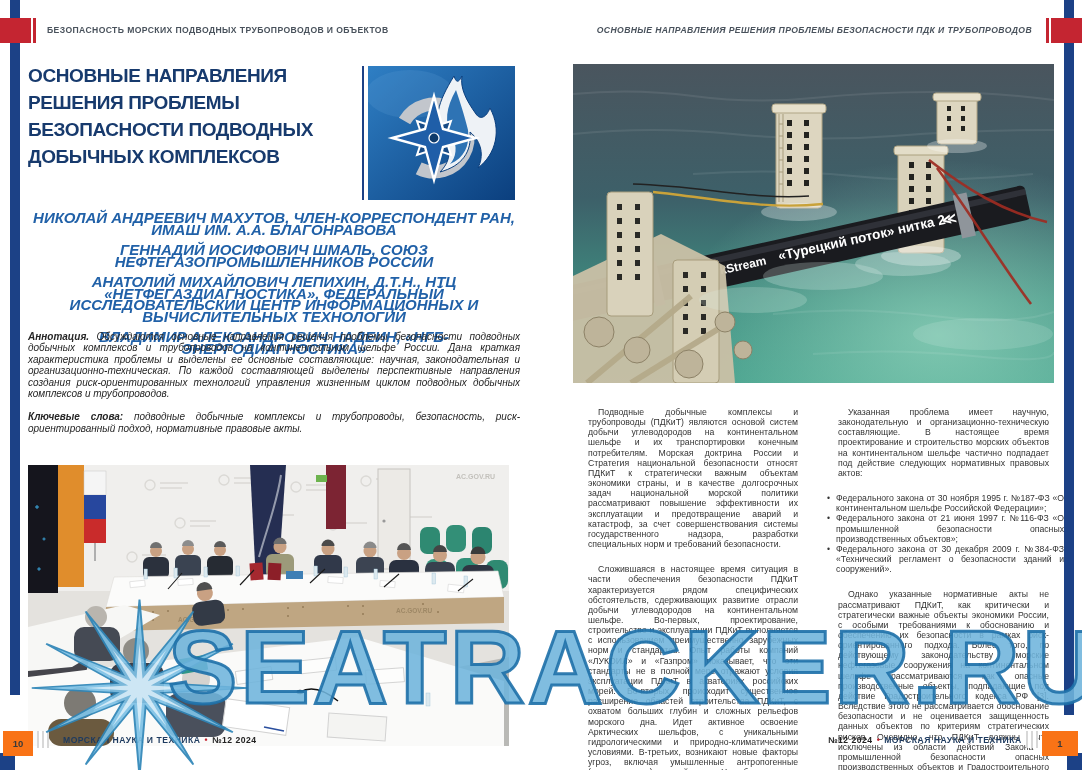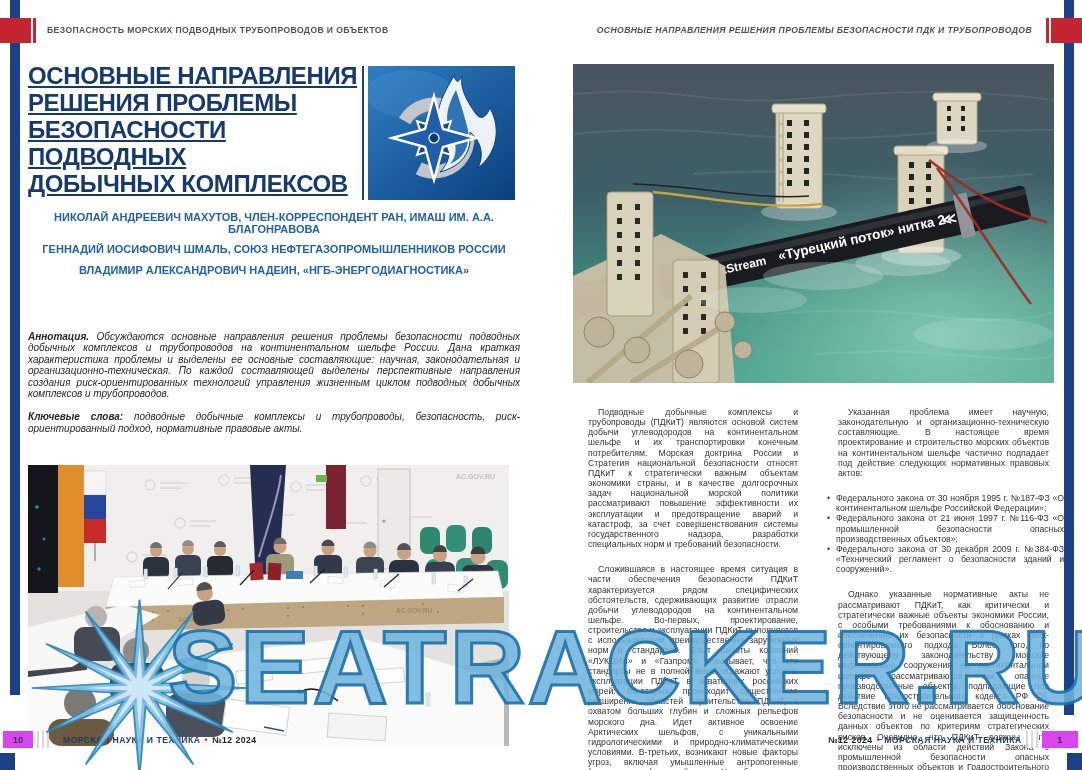--- a/index.html
+++ b/index.html
@@ -9,40 +9,40 @@
   
   .edgebar{position:absolute;top:0;width:10px;background:#1c4186;}
   .redmark{position:absolute;top:18px;height:25px;background:#c42531;}
   .redgap{position:absolute;top:18px;height:25px;width:2px;background:#ffffff;}
   .cornersq{position:absolute;width:15px;height:17px;background:#1c4186;bottom:0;}
   
   .runhead{position:absolute;top:25px;font-size:8.6px;font-weight:bold;color:#49525c;
            letter-spacing:0.4px;white-space:nowrap;}
   
   #title{position:absolute;left:28px;top:62px;width:336px;color:#173a6d;font-weight:bold;
-         font-size:24px;line-height:27px;letter-spacing:-0.4px;text-decoration:underline;}
+         font-size:19px;line-height:27px;letter-spacing:-0.4px;}
   #title-sep{position:absolute;left:362px;top:66px;width:2px;height:134px;background:#1c4186;}
   
   #authors{position:absolute;left:28px;top:212px;width:492px;text-align:center;color:#2161a8;}
-  #authors .au{font-size:11px;font-weight:bold;line-height:11.5px;margin-bottom:9px;}
+  #authors .au{font-size:15px;font-weight:bold;line-height:11.5px;margin-bottom:9px;font-style:italic;}
   
   #abstract{position:absolute;left:28px;top:331px;width:492px;font-style:italic;color:#262626;
             font-size:10px;line-height:11.4px;text-align:justify;}
   #abstract .blk{margin-bottom:12px;}
   #abstract .lbl{font-weight:bold;}
   
   .col{position:absolute;top:392px;width:240px;font-size:8.7px;line-height:10.15px;
        color:#333333;text-align:justify;}
   .col p{margin:15px;text-indent:10px;}
   .col p + p{margin-top:0;}
   .brow{display:flex;margin:0 0 0 4px;}
   .brow .bu{width:9px;flex:0 0 9px;color:#333;}
   .brow .bt{flex:1;text-align:justify;}
   
-  .pagebox{position:absolute;top:731px;height:17px;background:#d946ef;color:#3a3a3a;
+  .pagebox{position:absolute;top:731px;height:25px;background:#f97316;color:#3a3a3a;
            font-size:9.5px;font-weight:bold;display:flex;align-items:center;justify-content:center;}
   .fbars{position:absolute;top:731px;width:12px;height:17px;
          background:repeating-linear-gradient(90deg,#d8d8d8 0 2px,#ffffff 2px 5px);}
   .foot{position:absolute;top:735px;font-size:8.6px;font-weight:bold;color:#1d3a5f;
         letter-spacing:0.5px;white-space:nowrap;}
   .foot .dot{color:#c42531;margin:0 4px;}
   .foot .iss{color:#222222;}
   
   #wm{position:absolute;left:0;top:570px;width:1082px;height:200px;pointer-events:none;z-index:50;}
   #wm-text{position:absolute;left:168px;top:38px;font-size:104px;font-weight:bold;
@@ -98,20 +98,21 @@
         <polygon points="66,48 74,64 90,72 74,80 66,96 58,80 42,72 58,64" fill="#174b86" stroke="#ffffff" stroke-width="2" transform="rotate(45 66 72)"></polygon>
         <polygon points="66,30 75,63 108,72 75,81 66,114 57,81 24,72 57,63" fill="#1f5ea8" stroke="#ffffff" stroke-width="2.4"></polygon>
         <circle cx="66" cy="72" r="5" fill="#0d3a6b" stroke="#ffffff" stroke-width="1.2"></circle>
       </g>
     </svg>
   </div>
 
   <div id="authors">
     <div class="au">НИКОЛАЙ АНДРЕЕВИЧ МАХУТОВ, ЧЛЕН-КОРРЕСПОНДЕНТ РАН, ИМАШ ИМ. А.А. БЛАГОНРАВОВА</div>
     <div class="au">ГЕННАДИЙ ИОСИФОВИЧ ШМАЛЬ, СОЮЗ НЕФТЕГАЗОПРОМЫШЛЕННИКОВ РОССИИ</div>
+    <div class="au" style="width:460px;margin:0 auto 9px;">АНАТОЛИЙ МИХАЙЛОВИЧ ЛЕПИХИН, Д.Т.Н., НТЦ «НЕТФЕГАЗДИАГНОСТИКА», ФЕДЕРАЛЬНЫЙ ИССЛЕДОВАТЕЛЬСКИЙ ЦЕНТР ИНФОРМАЦИОННЫХ И ВЫЧИСЛИТЕЛЬНЫХ ТЕХНОЛОГИЙ</div>
     <div class="au">ВЛАДИМИР АЛЕКСАНДРОВИЧ НАДЕИН, «НГБ-ЭНЕРГОДИАГНОСТИКА»</div>
   </div>
 
   <div id="abstract">
     <div class="blk"><span class="lbl">Аннотация.</span><span> Обсуждаются основные направления решения проблемы безопасности подводных добычных комплексов и трубопроводов на континентальном шельфе России. Дана краткая характеристика проблемы и выделены ее основные составляющие: научная, законодательная и организационно-техническая. По каждой составляющей выделены перспективные направления создания риск-ориентированных технологий управления жизненным циклом подводных добычных комплексов и трубопроводов.</span></div>
     <div class="blk"><span class="lbl">Ключевые слова:</span><span> подводные добычные комплексы и трубопроводы, безопасность, риск-ориентированный подход, нормативные правовые акты.</span></div>
   </div>
 
   <div class="abs" style="left:28px;top:465px;width:481px;height:281px;">
     <svg width="481" height="281" viewBox="0 0 481 281">

